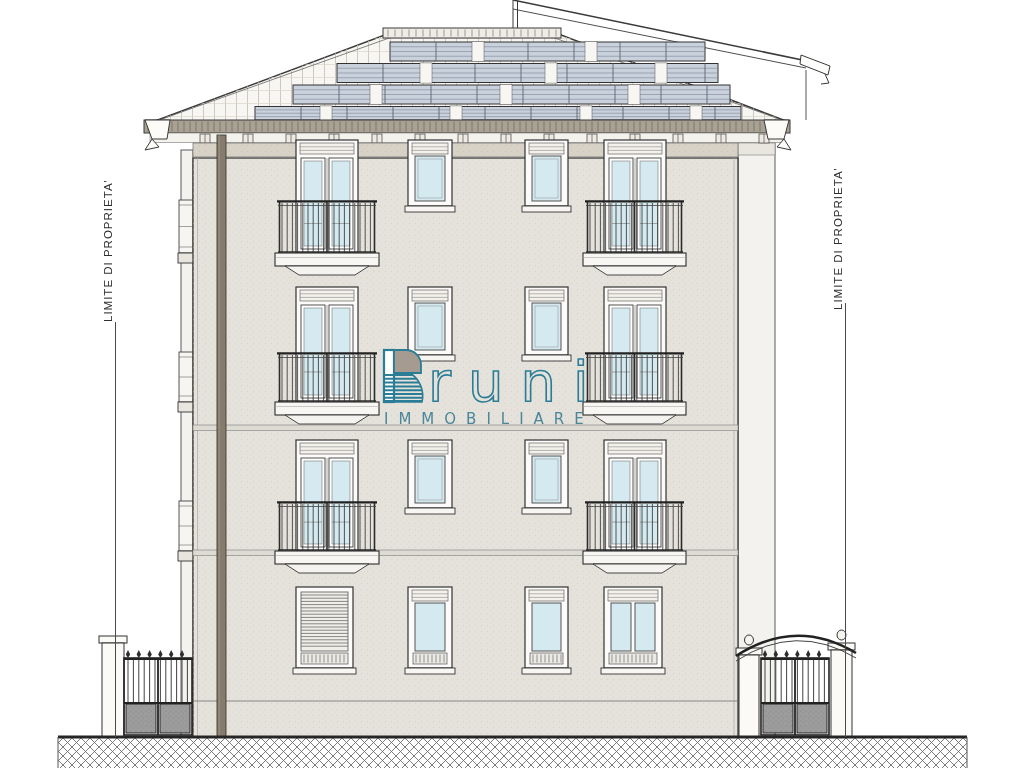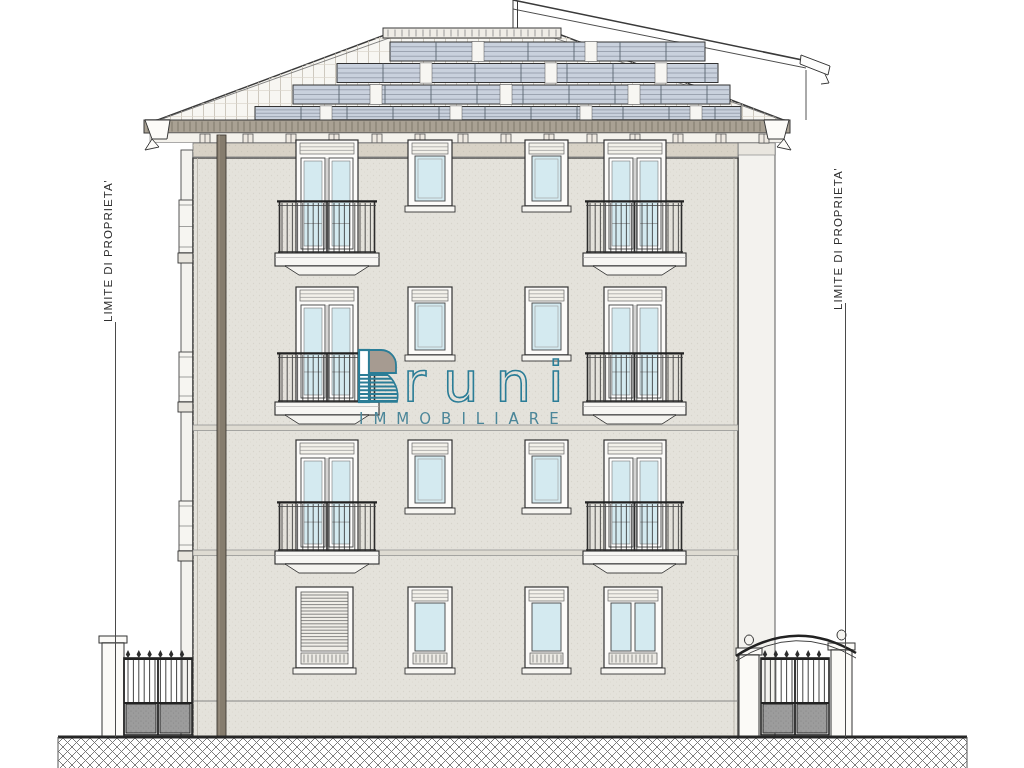--- a/index.html
+++ b/index.html
@@ -4,21 +4,21 @@
 <style>
   html,body{margin:0;padding:0;background:#ffffff;}
   .canvas{position:relative;width:1024px;height:768px;background:#ffffff;overflow:hidden;
           font-family:"Liberation Sans", sans-serif;}
   svg{position:absolute;left:0;top:0;}
   .plabel{position:absolute;writing-mode:vertical-rl;transform:rotate(180deg);
           font-size:11.5px;letter-spacing:1px;color:#2f2f2f;white-space:nowrap;
           font-family:"Liberation Sans", sans-serif;}
   .plabel.left{left:102px;top:162px;height:160px;}
   .plabel.right{left:832px;top:170px;height:140px;}
-  .logo{position:absolute;left:357px;top:344px;width:192px;height:86px;}
+  .logo{position:absolute;left:382px;top:344px;width:192px;height:86px;}
 </style>
 </head>
 <body>
 
 <div class="canvas">
   <svg id="dwg" width="1024" height="768" viewBox="0 0 1024 768">
     <defs>
       <pattern id="xh" width="9" height="9" patternUnits="userSpaceOnUse">
         <path d="M0,9 L9,0 M0,0 L9,9" stroke="#6e6e6e" stroke-width="0.9" fill="none"></path>
       </pattern>

